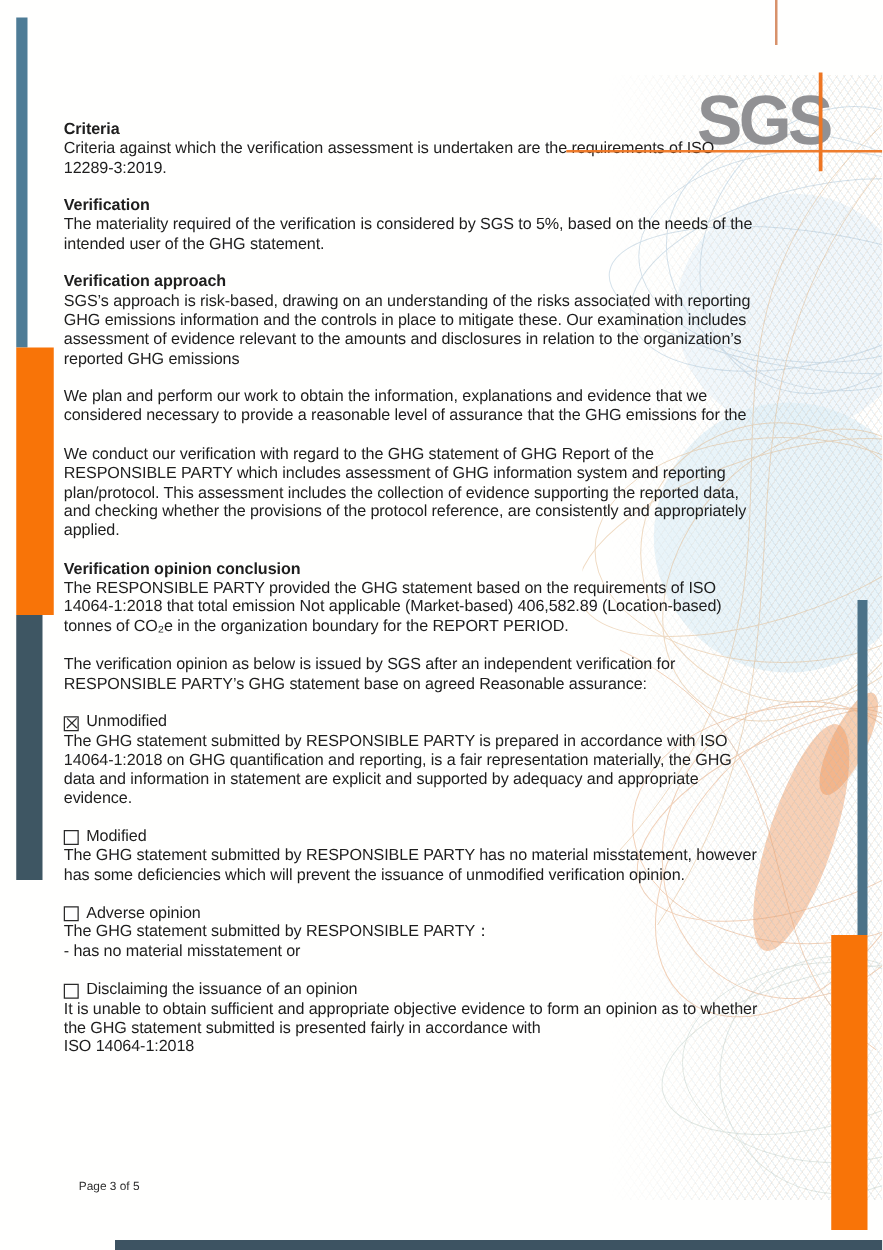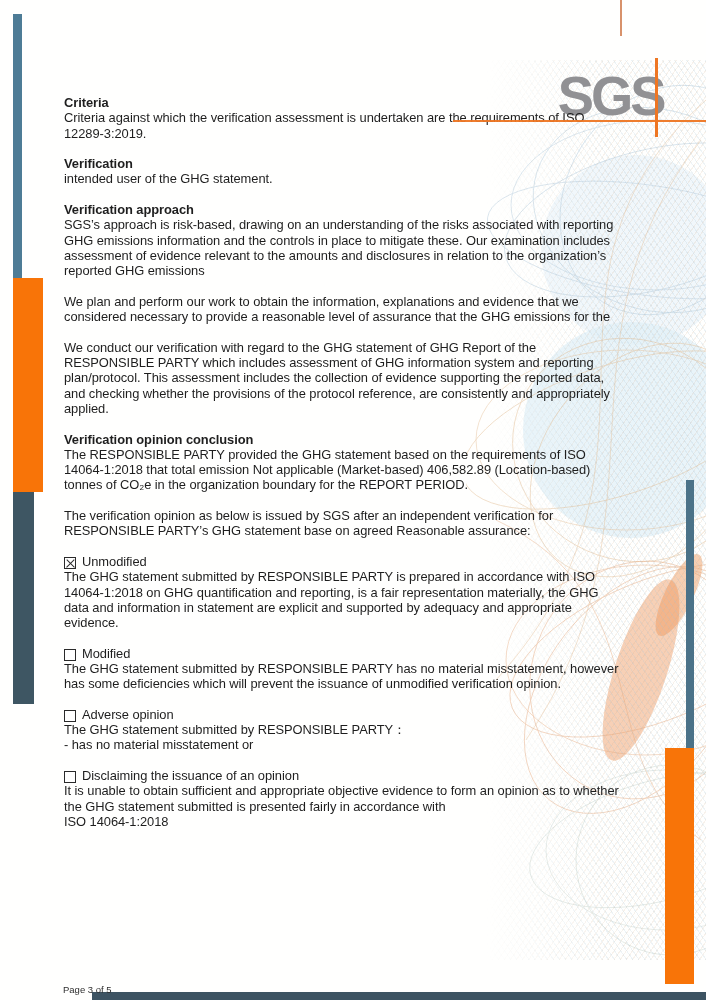--- a/index.html
+++ b/index.html
@@ -26,32 +26,32 @@
   .bar-bottom{left:92px;top:992px;width:614px;height:8px;background:#3d5362;}
   .top-line{position:absolute;left:620px;top:0;width:2px;height:36px;background:#d8926b;z-index:2;}
   
   .logo{
     position:absolute;top:68px;left:556px;z-index:2;line-height:1;
     font-size:56px;font-weight:bold;color:#919194;letter-spacing:-3px;transform:scaleX(.97);
   }
   .logo-vline{position:absolute;left:655px;top:58px;width:3px;height:79px;background:#ee7623;z-index:4;}
   .logo-hline{position:absolute;left:453px;top:120px;width:253px;height:2px;background:#ee7623;z-index:4;opacity:.95;}
   
-  .content{position:absolute;left:64px;top:95px;width:582px;z-index:3;
+  .content{position:absolute;left:51px;top:95px;width:582px;z-index:3;
     font-size:12.9px;line-height:15.3px;letter-spacing:-0.06px;}
   .block{margin:0 0 15.3px 0;}
   .h{font-weight:bold;}
   .ln{white-space:nowrap;}
   .opt-label{display:flex;align-items:flex-end;gap:6px;}
   .checkbox{width:10px;height:10px;border:1.3px solid #2a2a2a;position:relative;flex:none;background:#fff;box-sizing:content-box;}
   .checkbox.checked::before,.checkbox.checked::after{
     content:"";position:absolute;left:-0.5px;top:4.4px;width:11px;height:1.3px;background:#2a2a2a;}
   .checkbox.checked::before{transform:rotate(45deg);}
   .checkbox.checked::after{transform:rotate(-45deg);}
-  .footer{position:absolute;left:63px;top:944px;font-size:9.5px;color:#2e2e2e;z-index:3;margin-top:40px;}
+  .footer{position:absolute;left:63px;top:944px;font-size:9.5px;color:#2e2e2e;z-index:3;}
 </style>
 </head>
 <body>
 
 <div class="page">
 
   <svg class="decor-svg" viewBox="0 0 240 950" xmlns="http://www.w3.org/2000/svg">
     <circle cx="170" cy="210" r="95" fill="#e8f2f8" opacity="0.6"></circle>
     <circle cx="165" cy="390" r="108" fill="#dff0f7" opacity="0.7"></circle>
     <g fill="none" stroke="#b8cede" stroke-width="0.8" opacity="0.6">
@@ -101,20 +101,21 @@
   <div class="content">
 
     <section class="block">
       <div class="ln h">Criteria</div>
       <div class="ln">Criteria against which the verification assessment is undertaken are the requirements of ISO</div>
       <div class="ln">12289-3:2019.</div>
     </section>
 
     <section class="block">
       <div class="ln h">Verification</div>
+      <div class="ln">The materiality required of the verification is considered by SGS to 5%, based on the needs of the</div>
       <div class="ln">intended user of the GHG statement.</div>
     </section>
 
     <section class="block">
       <div class="ln h">Verification approach</div>
       <div class="ln">SGS’s approach is risk-based, drawing on an understanding of the risks associated with reporting</div>
       <div class="ln">GHG emissions information and the controls in place to mitigate these. Our examination includes</div>
       <div class="ln">assessment of evidence relevant to the amounts and disclosures in relation to the organization’s</div>
       <div class="ln">reported GHG emissions</div>
     </section>

